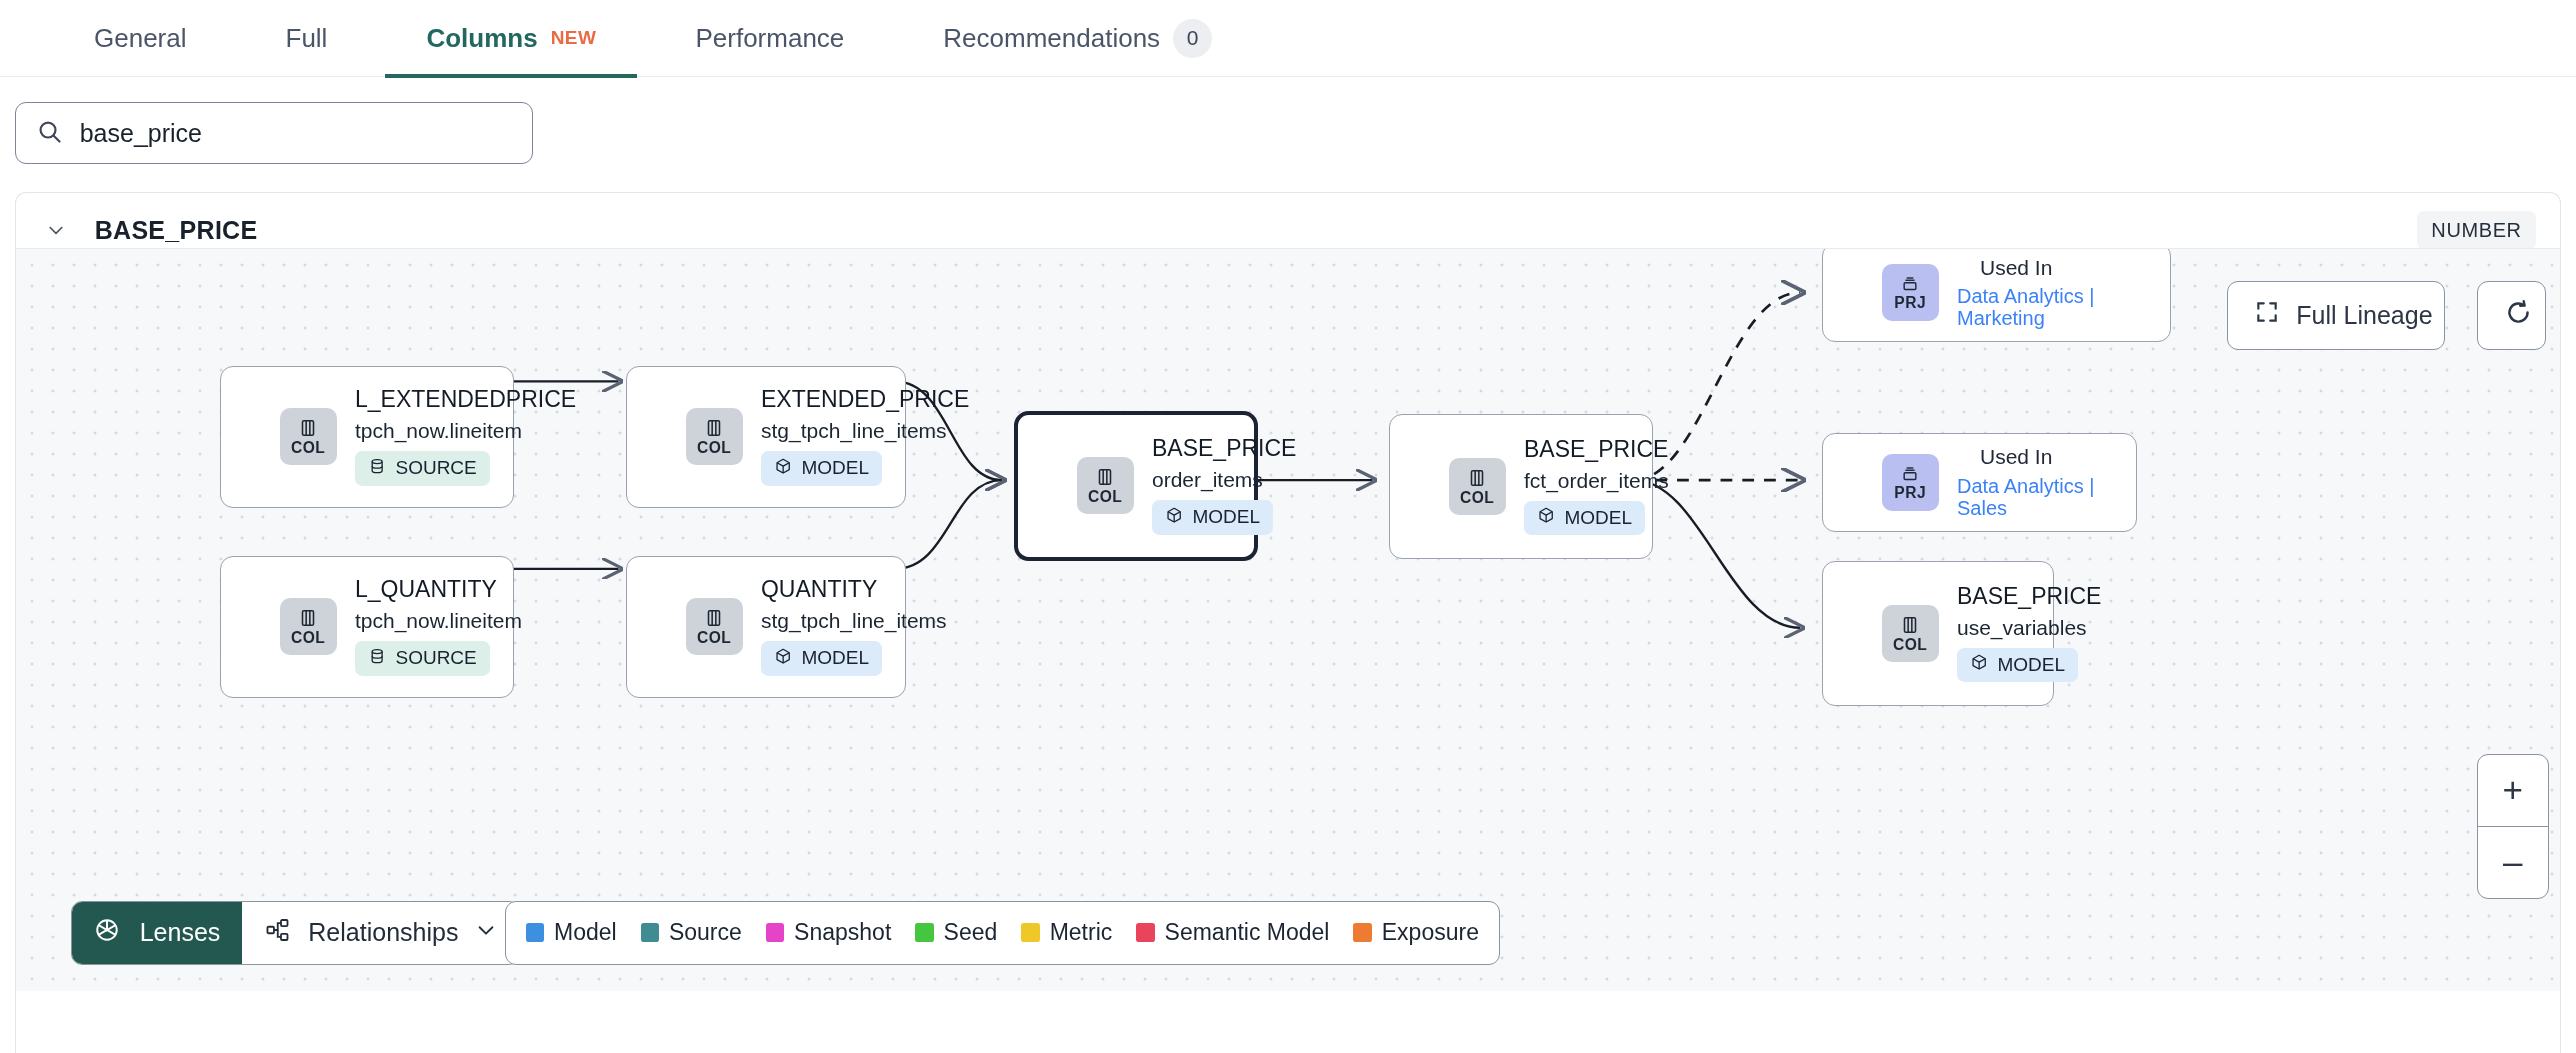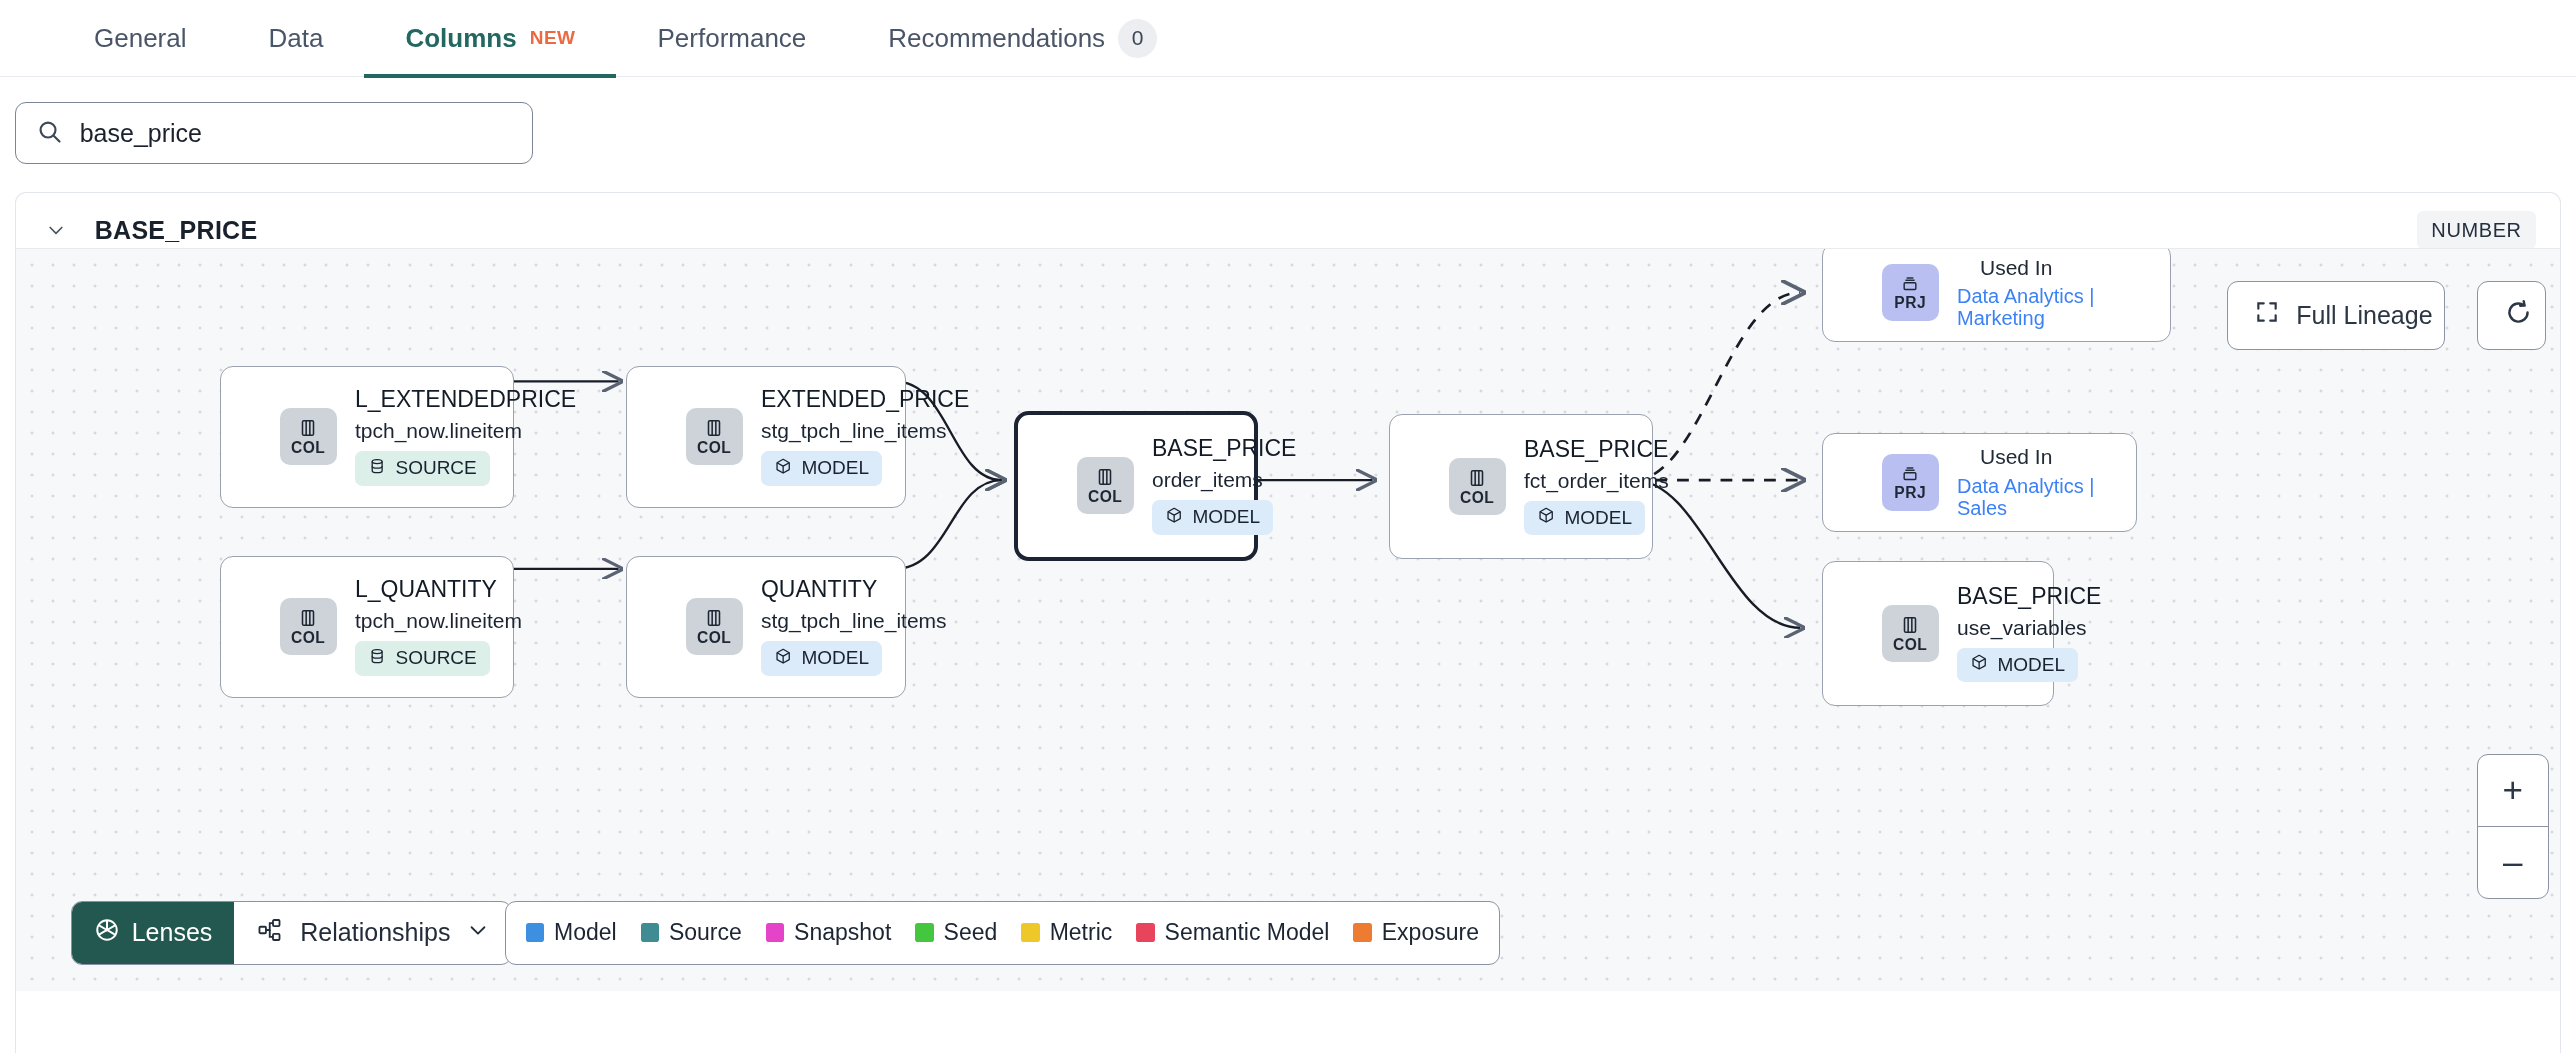--- a/index.html
+++ b/index.html
@@ -12,21 +12,21 @@
   }
 
   
   .tabbar {
     position: relative;
     height: 77px;
     border-bottom: 1.8px solid #e6e9ee;
     display: flex;
     align-items: center;
     padding-left: 53px;
-    gap: 0;
+    gap: 17px;
   }
   .tab {
     position: relative;
     height: 77px;
     display: flex;
     align-items: center;
     gap: 13px;
     padding: 0 41px;
     font-size: 26px;
     color: #4a5568;
@@ -234,21 +234,21 @@
     display: flex;
     border: 1.8px solid #8b93a2;
     border-radius: 11px;
     overflow: hidden;
     height: 64px;
     background: #fff;
   }
   .lenses-seg {
     background: #22584f;
     color: #fff;
-    display: flex; align-items: center; gap: 12px;
+    display: flex; align-items: center; gap: 20px;
     padding: 0 22px;
     font-size: 25px;
     cursor: pointer;
   }
   .rel-seg {
     display: flex; align-items: center; gap: 16.5px;
     padding: 0 22px;
     font-size: 25px;
     color: #232c39;
     cursor: pointer;
@@ -270,21 +270,21 @@
   .legend .sw { width: 18.3px; height: 18.3px; border-radius: 2.8px; flex: none; }
 </style>
 </head>
 <body>
 
 <div class="tabbar">
   <div class="tab">
     <span>General</span>
   </div>
   <div class="tab">
-    <span>Data</span>
+    <span>Full</span>
   </div>
   <div class="tab active">
     <span>Columns</span>
     <span class="newbadge">NEW</span>
   </div>
   <div class="tab">
     <span>Performance</span>
   </div>
   <div class="tab">
     <span>Recommendations</span>

